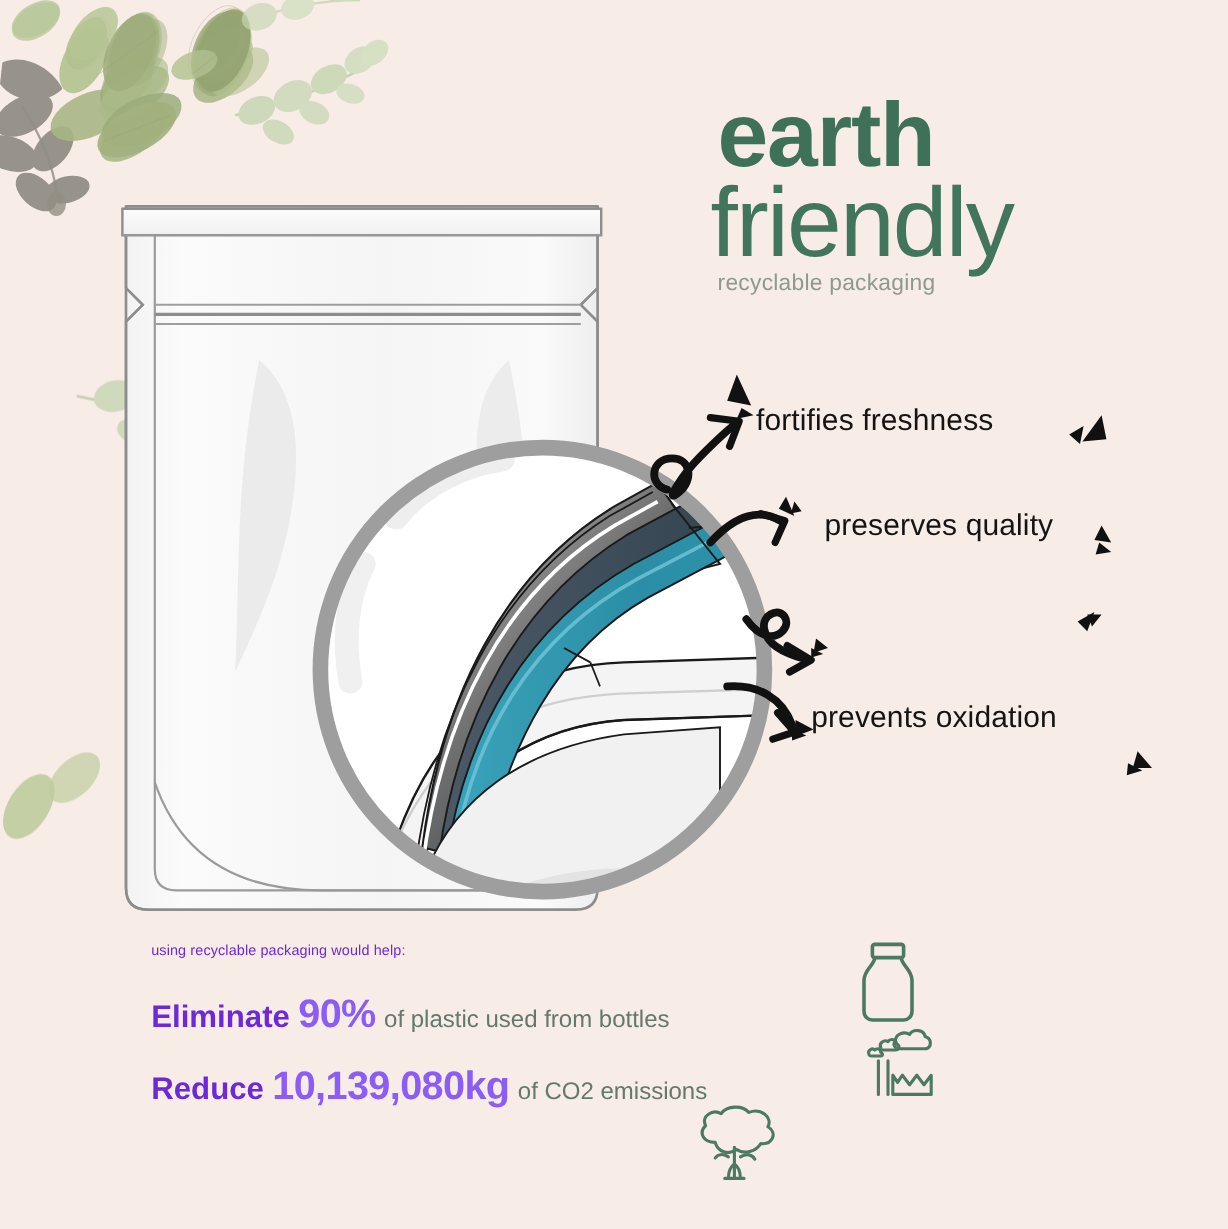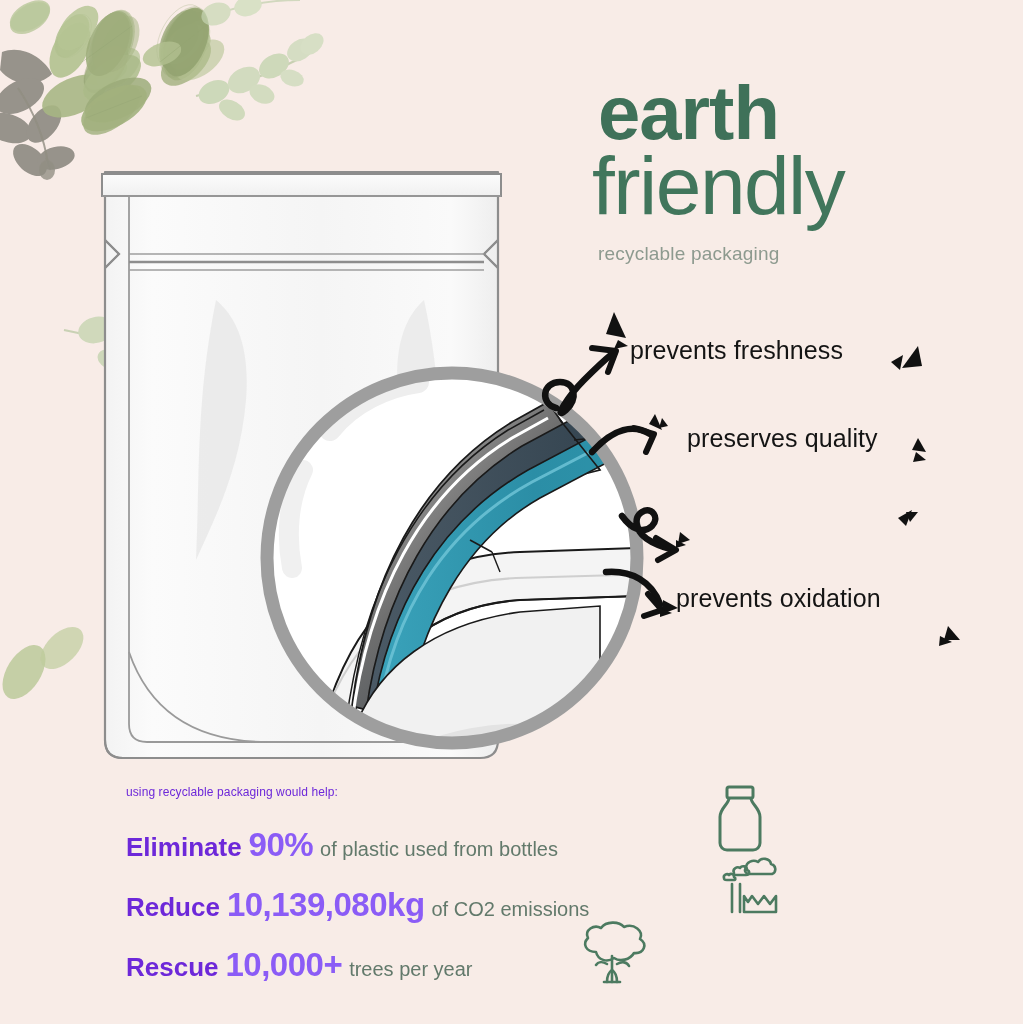--- a/index.html
+++ b/index.html
@@ -24,21 +24,21 @@
     line-height:0.92; letter-spacing:-1px; display:block;
     padding-left:6px;
   }
   .headline .l2{
     font-size:82px; font-weight:normal; color:#41765c;
     line-height:0.98; letter-spacing:-1.5px; display:block;
     margin-top:-2px;
   }
   .headline .sub{
     display:block; font-size:19px; color:#8d9a8f; letter-spacing:0.2px;
-    margin-top:17px; padding-left:6px;
+    margin-top:0; padding-left:6px;
   }
 
   
   .feat{
     position:absolute; font-size:25px; color:#141414;
     letter-spacing:0.1px; white-space:nowrap;
   }
   .f0{left:630px; top:336px;}
   .f1{left:664px; top:424px;margin-left:23px;}
   .f2{left:686px; top:516px;}
@@ -380,41 +380,36 @@
       <polygon points="940,636 952,642 939,646"></polygon>
     </g>
   </svg>
 
   <div class="headline">
     <span class="l1">earth</span>
     <span class="l2">friendly</span>
     <span class="sub">recyclable packaging</span>
   </div>
 
-  <div class="feat f0">prevents freshness</div>
+  <div class="feat f0">fortifies freshness</div>
   <div class="feat f1">preserves quality</div>
   <div class="feat f3">prevents oxidation</div>
 
   <div class="intro">using recyclable packaging would help:</div>
 
   <div class="stat s0">
     <span class="verb">Eliminate</span>
     <span class="num">90%</span>
     <span class="rest">of plastic used from bottles</span>
   </div>
   <div class="stat s1">
     <span class="verb">Reduce</span>
     <span class="num">10,139,080kg</span>
     <span class="rest">of CO2 emissions</span>
   </div>
-  <div class="stat s2">
-    <span class="verb">Rescue</span>
-    <span class="num">10,000+</span>
-    <span class="rest">trees per year</span>
-  </div>
 
   <svg class="stat-icon ic-bottle" width="54" height="70" viewBox="0 0 54 70">
     <g fill="none" stroke="#4c7a60" stroke-width="3" stroke-linejoin="round">
       <rect x="14" y="3" width="26" height="11" rx="2"></rect>
       <path d="M16 14 C16 20 7 24 7 33 L7 59 C7 63 10 66 14 66 L40 66 C44 66 47 63 47 59 L47 33 C47 24 38 20 38 14"></path>
     </g>
   </svg>
 
   <svg class="stat-icon ic-factory" width="60" height="62" viewBox="0 0 60 62">
     <g fill="none" stroke="#4c7a60" stroke-width="2.6" stroke-linejoin="round" stroke-linecap="round">

